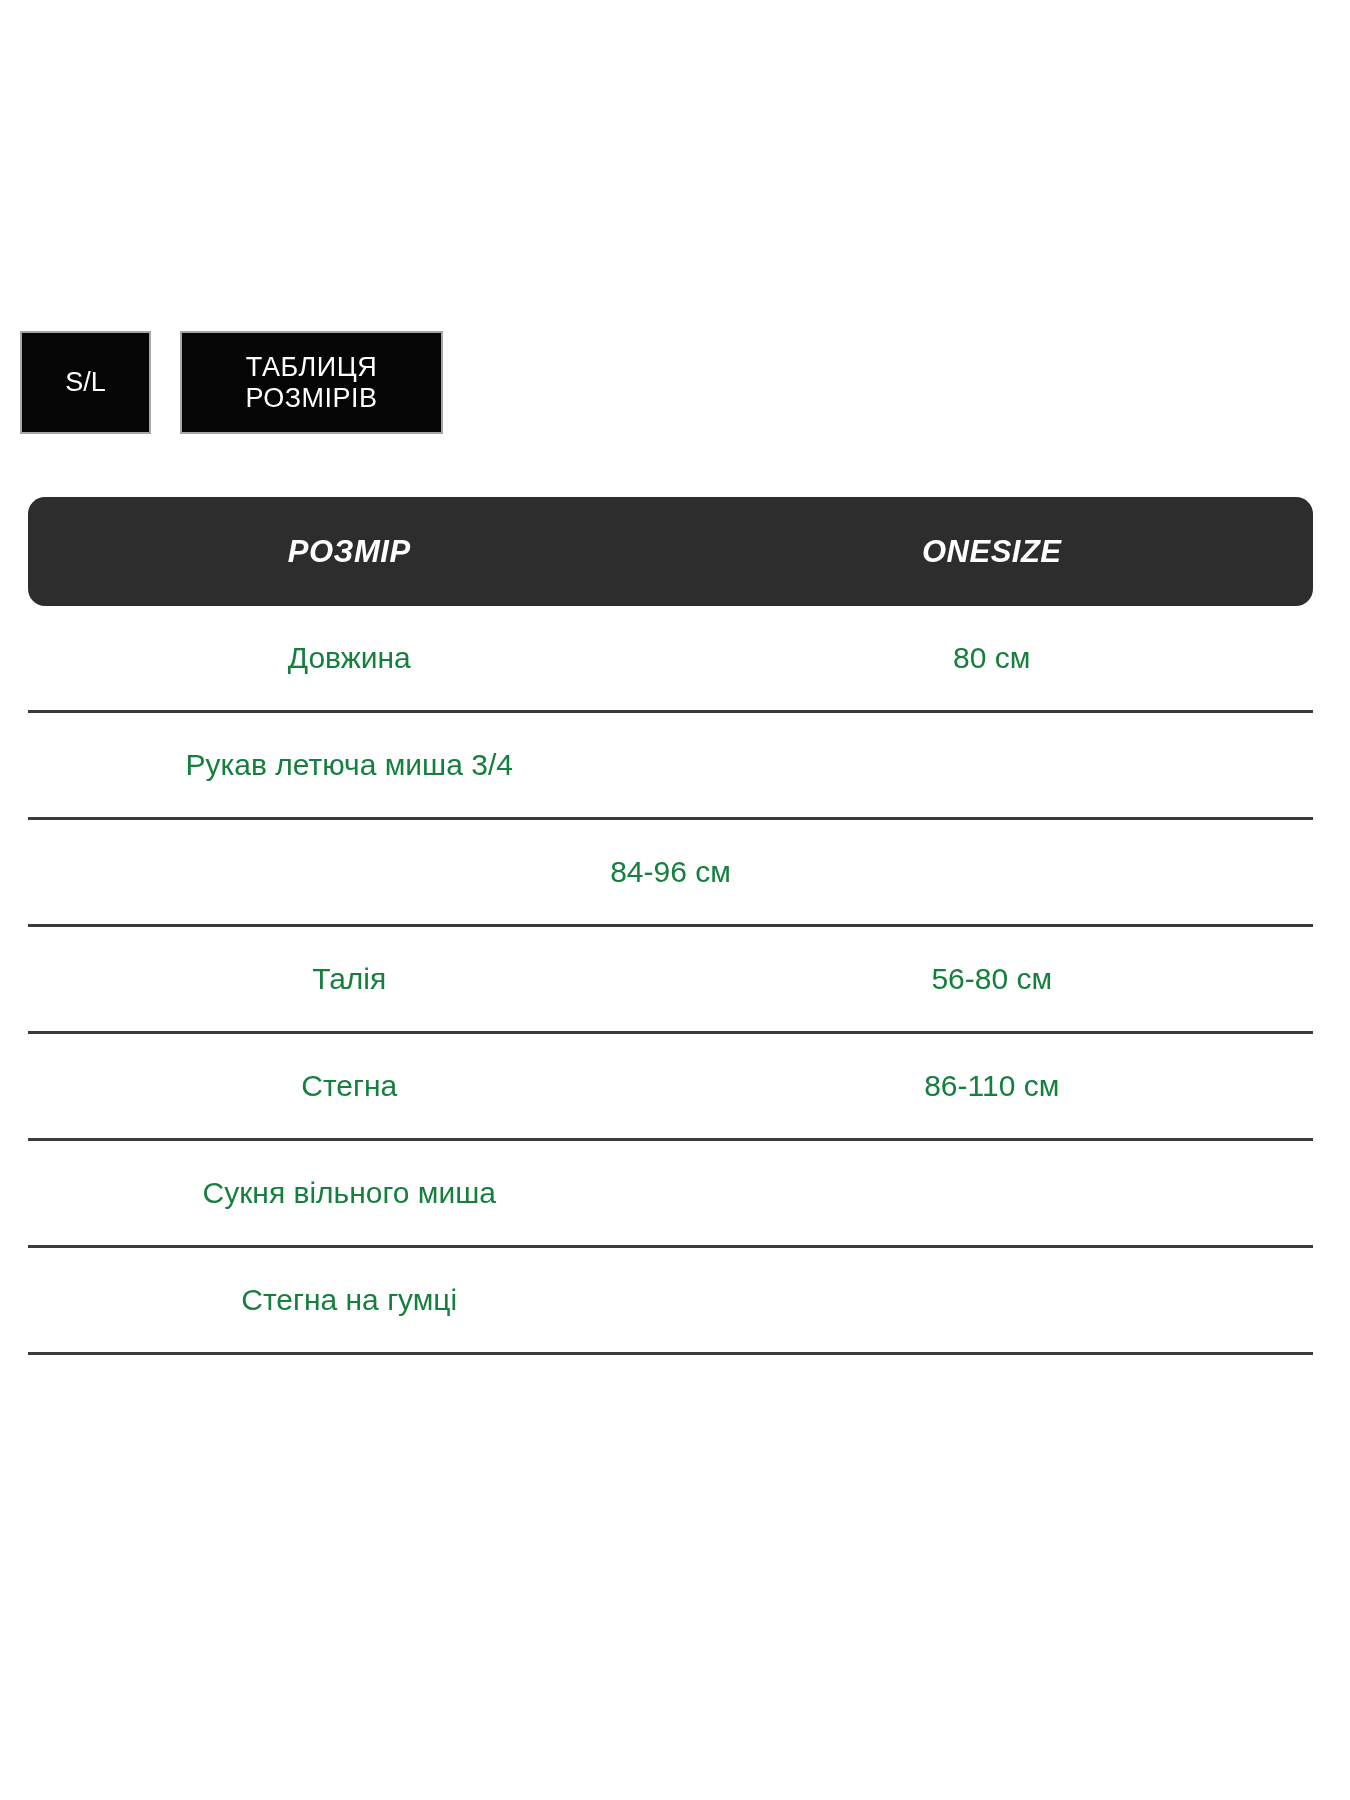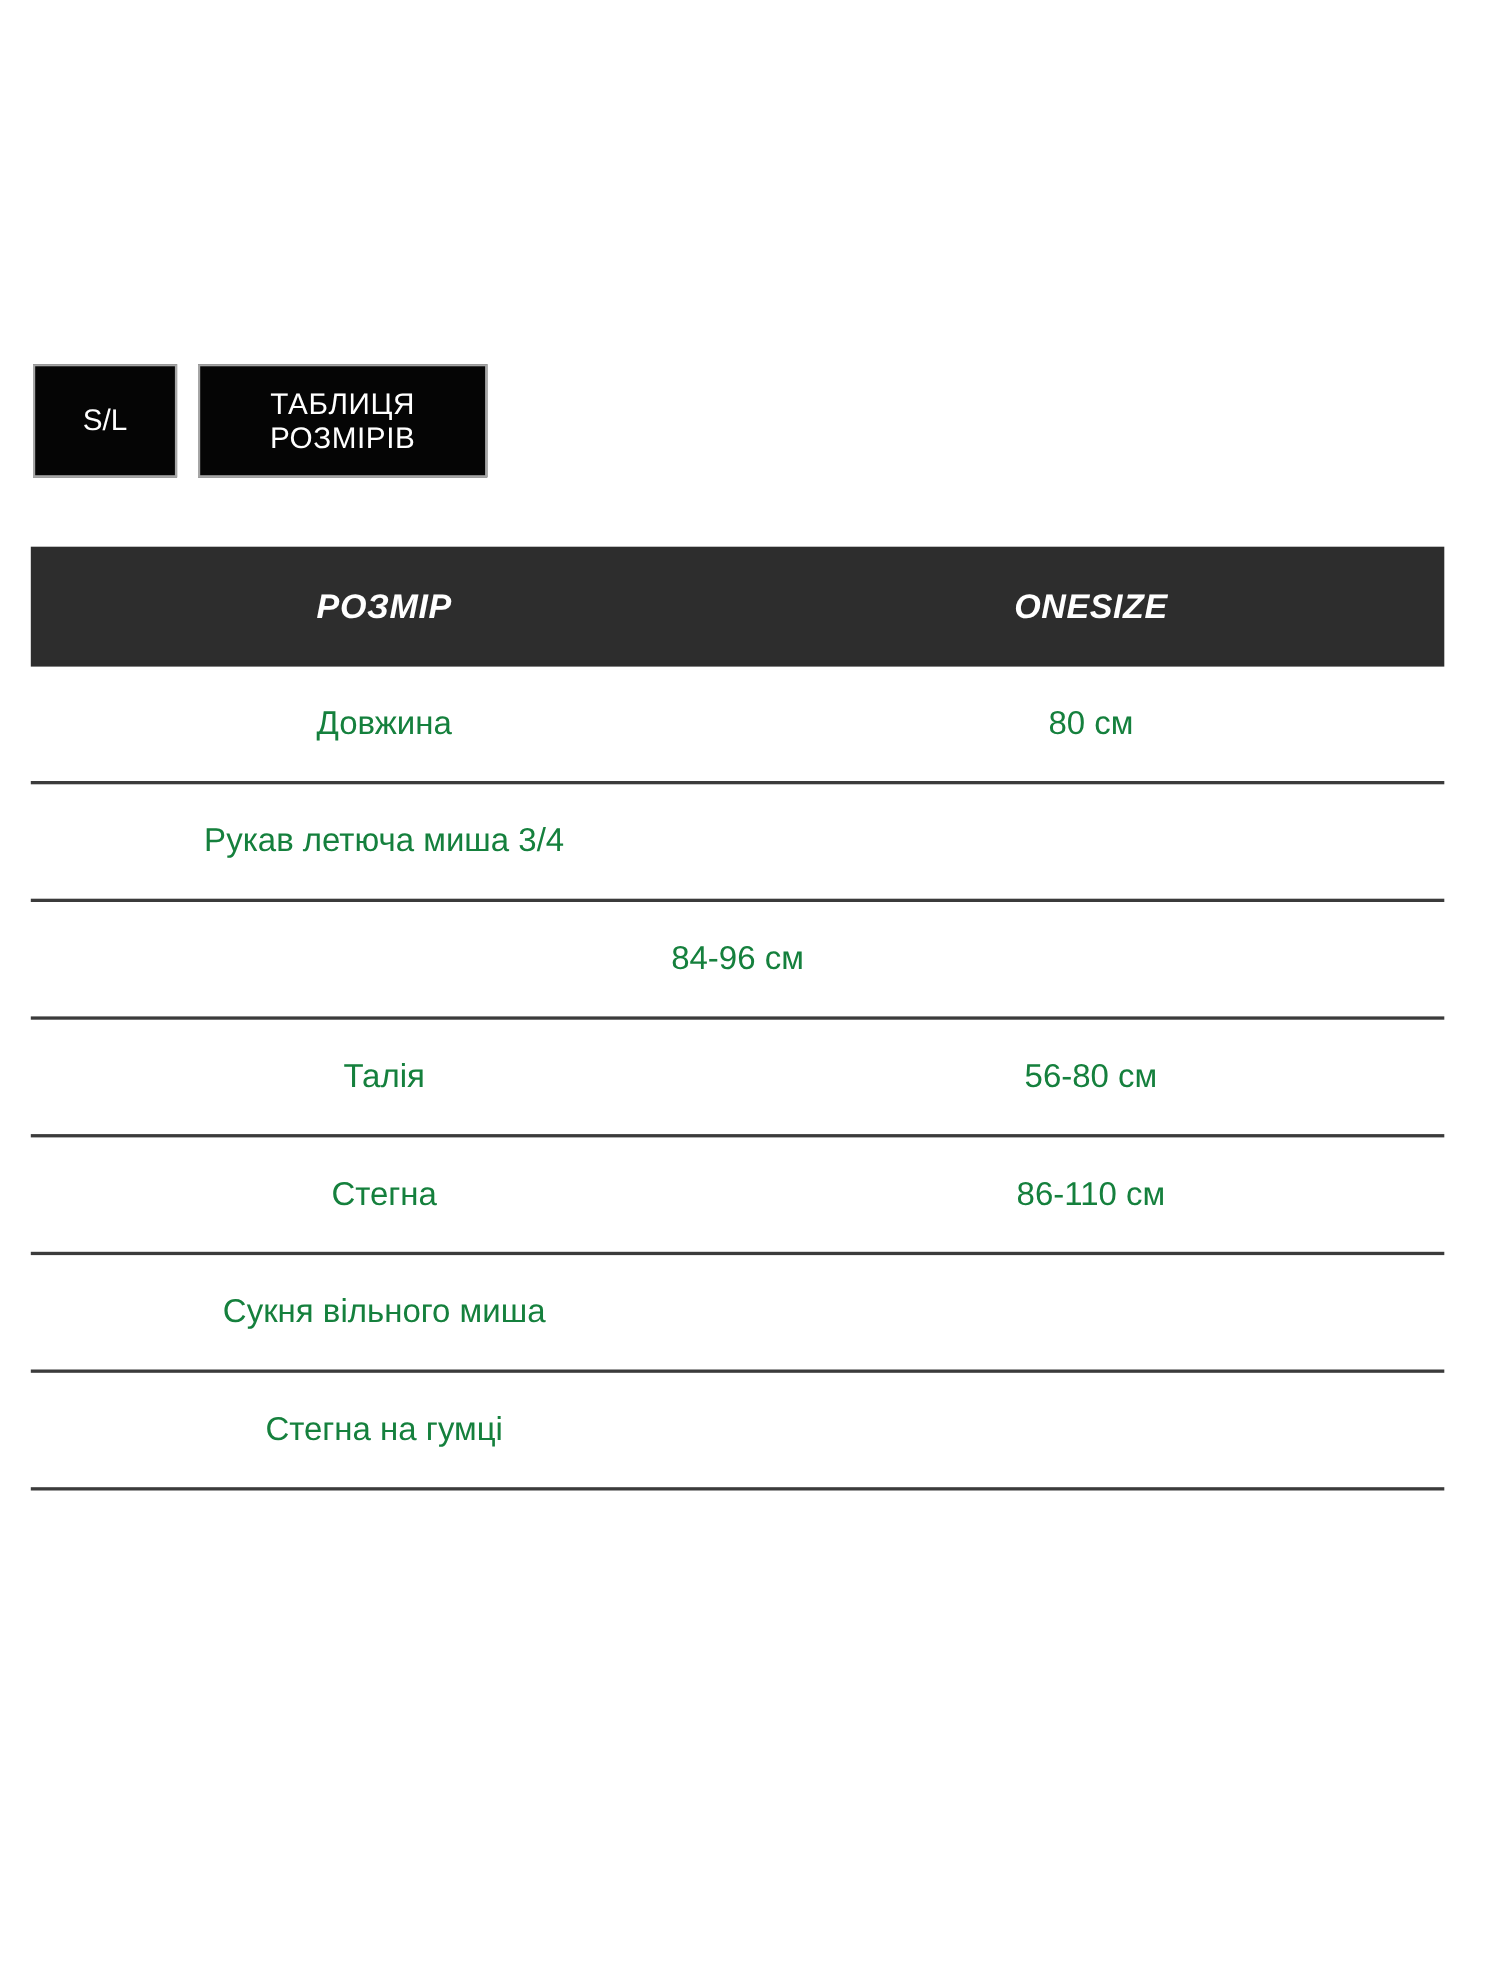--- a/index.html
+++ b/index.html
@@ -26,35 +26,36 @@
     border: 2px solid #a6a6a6;
     color: #ffffff;
     font-size: 27px;
     font-family: "Liberation Sans", "DejaVu Sans", sans-serif;
     display: flex;
     align-items: center;
     justify-content: center;
     cursor: pointer;
     padding: 0;
   }
-  .size-btn.sl    { left: 30px;  width: 131px; }
+  .size-btn.sl    { left: 20px;  width: 131px; }
   .size-btn.chart { left: 180px; width: 263px; letter-spacing: 0.5px; }
 
   
   .size-table {
     position: absolute;
     left: 28px;
     top: 497px;
     width: 1285px;
   }
   .thead {
     display: flex;
     height: 109px;
     background: #2d2d2d;
     color: #ffffff;
+    border-radius: 17px;
   }
   .th {
     flex: 1;
     display: flex;
     align-items: center;
     justify-content: center;
     font-weight: bold;
     font-style: italic;
     font-size: 31px;
     letter-spacing: 0.5px;

